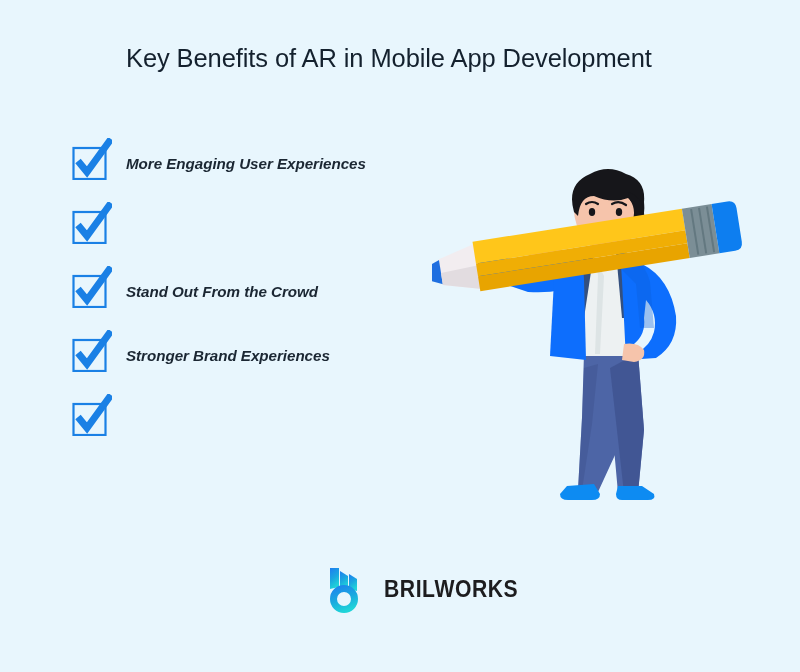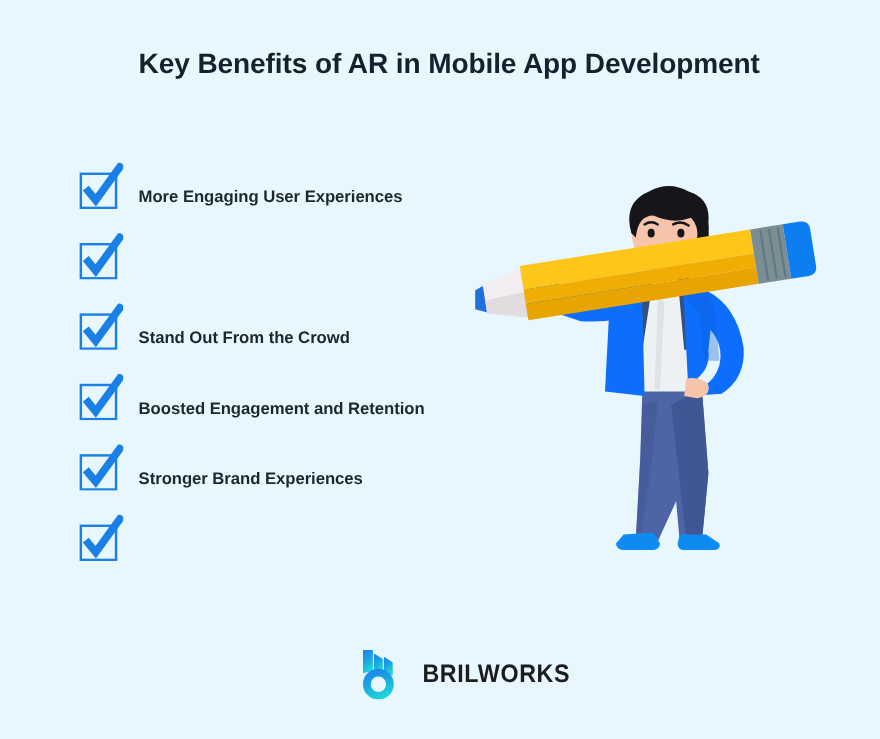--- a/index.html
+++ b/index.html
@@ -25,40 +25,41 @@
     overflow: hidden;
   }
 
   
   .title {
     position: absolute;
     left: 126px;
     top: 42px;
     width: 620px;
     font-size: 25.5px;
-    font-weight: bold;
+    font-weight: normal;
     color: #14212e;
     letter-spacing: -0.1px;
     line-height: 32px;
     white-space: nowrap;
   }
 
   
   .benefits {
     position: absolute;
     left: 70px;
     top: 126px;
     width: 380px;
   }
 
   .benefit-row {
     position: relative;
     height: 64px;
     display: flex;
-    align-items: flex-end;
+    align-items: center;
+    font-style: italic;
   }
 
   .checkbox-icon {
     position: relative;
     width: 42px;
     height: 42px;
     flex: 0 0 42px;
     margin-top: 2px;
   }
 
@@ -87,21 +88,21 @@
     top: 168px;
     width: 336px;
     height: 336px;
   }
   .illustration svg { display: block; }
 
   
   .logo {
     position: absolute;
     left: 326px;
-    top: 586px;
+    top: 563px;
     display: flex;
     align-items: center;
     height: 52px;
     text-align: right;
   }
 
   .logo-mark {
     width: 46px;
     height: 48px;
     flex: 0 0 46px;
@@ -152,29 +153,20 @@
     <div class="benefit-row">
       <span class="checkbox-icon">
         <svg width="42" height="42" viewBox="0 0 42 42">
           <rect x="3.5" y="10" width="32" height="31" fill="none" stroke="#1a80e5" stroke-width="2.2"></rect>
           <path d="M8 23 L17 34 L41 1" fill="none" stroke="#1a80e5" stroke-width="7" stroke-linecap="butt" stroke-linejoin="miter"></path>
         </svg>
       </span>
       <span class="benefit-label">Stand Out From the Crowd</span>
     </div>
 
-    <div class="benefit-row">
-      <span class="checkbox-icon">
-        <svg width="42" height="42" viewBox="0 0 42 42">
-          <rect x="3.5" y="10" width="32" height="31" fill="none" stroke="#1a80e5" stroke-width="2.2"></rect>
-          <path d="M8 23 L17 34 L41 1" fill="none" stroke="#1a80e5" stroke-width="7" stroke-linecap="butt" stroke-linejoin="miter"></path>
-        </svg>
-      </span>
-      <span class="benefit-label">Boosted Engagement and Retention</span>
-    </div>
 
     <div class="benefit-row">
       <span class="checkbox-icon">
         <svg width="42" height="42" viewBox="0 0 42 42">
           <rect x="3.5" y="10" width="32" height="31" fill="none" stroke="#1a80e5" stroke-width="2.2"></rect>
           <path d="M8 23 L17 34 L41 1" fill="none" stroke="#1a80e5" stroke-width="7" stroke-linecap="butt" stroke-linejoin="miter"></path>
         </svg>
       </span>
       <span class="benefit-label">Stronger Brand Experiences</span>
     </div>

